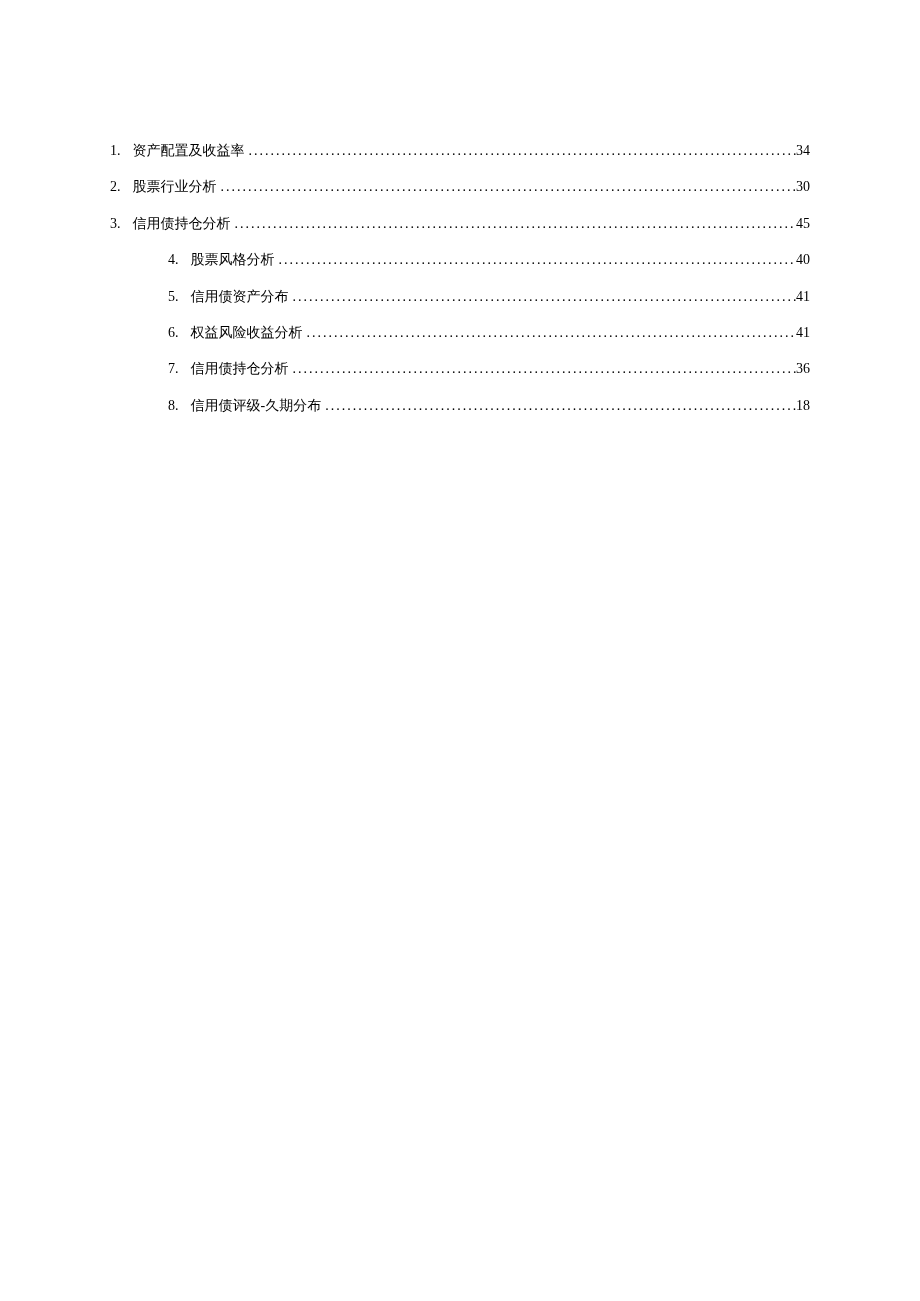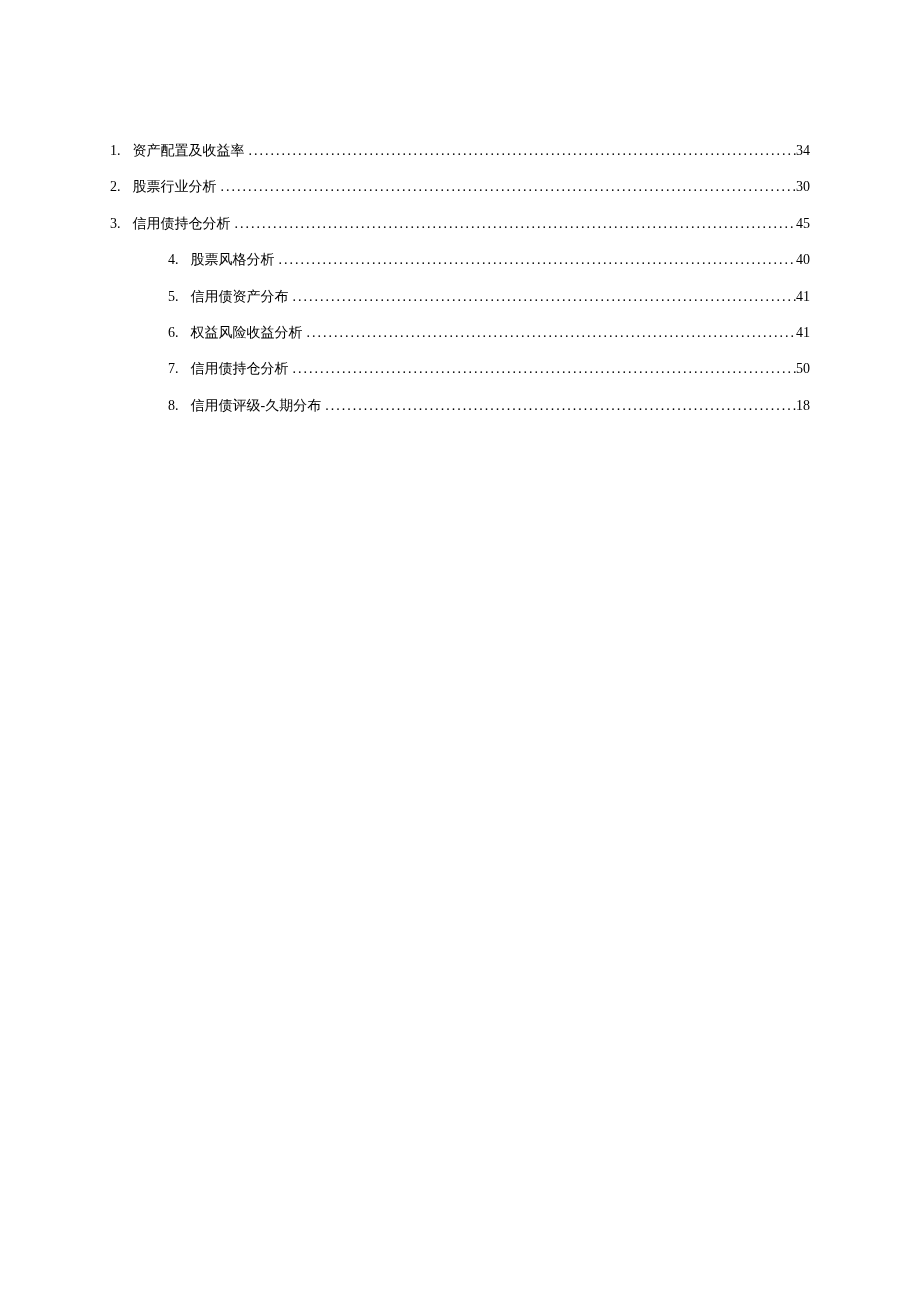--- a/index.html
+++ b/index.html
@@ -99,21 +99,21 @@
     <span class="toc-number-wrap">6.</span>
     <span class="toc-title">权益风险收益分析</span>
     <span class="toc-dots"></span>
     <span class="toc-page">41</span>
   </div>
 
   <div class="toc-entry level-2">
     <span class="toc-number-wrap">7.</span>
     <span class="toc-title">信用债持仓分析</span>
     <span class="toc-dots"></span>
-    <span class="toc-page">50</span>
+    <span class="toc-page">36</span>
   </div>
 
   <div class="toc-entry level-2">
     <span class="toc-number-wrap">8.</span>
     <span class="toc-title">信用债评级-久期分布</span>
     <span class="toc-dots"></span>
     <span class="toc-page">18</span>
   </div>
 
 </div>

